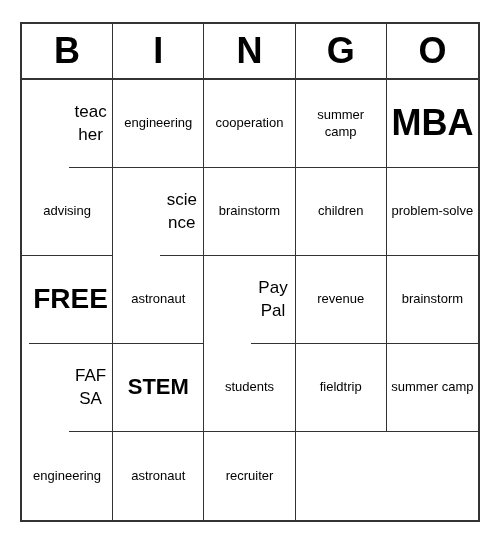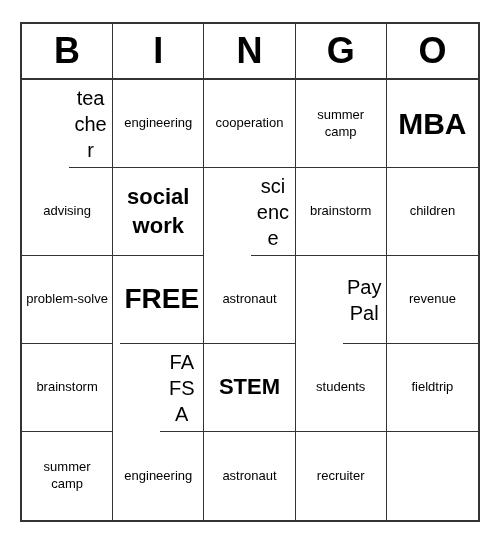--- a/index.html
+++ b/index.html
@@ -68,26 +68,26 @@
     .bingo-cell:nth-child(n+21) {
       border-bottom: none;
     }
 
     .bingo-cell.large-text {
       font-size: 22px;
       font-weight: bold;
     }
 
     .bingo-cell.xlarge-text {
-      font-size: 30px;
+      font-size: 36px;
       font-weight: bold;
     }
 
     .bingo-cell.medium-text {
-      font-size: 20px;
+      font-size: 17px;
       margin-left: 47px;
     }
 
     .bingo-cell.free {
       font-size: 28px;
       font-weight: bold;
       margin-left: 7px;
     }
   </style>
 </head>
@@ -101,21 +101,20 @@
       <div class="bingo-header-cell">G</div>
       <div class="bingo-header-cell">O</div>
     </div>
   <div class="bingo-grid">
   <div class="bingo-cell medium-text">teacher</div>
       <div class="bingo-cell ">engineering</div>
       <div class="bingo-cell ">cooperation</div>
       <div class="bingo-cell ">summer camp</div>
       <div class="bingo-cell xlarge-text">MBA</div>
       <div class="bingo-cell ">advising</div>
-      <div class="bingo-cell large-text">social work</div>
       <div class="bingo-cell medium-text">science</div>
       <div class="bingo-cell ">brainstorm</div>
       <div class="bingo-cell ">children</div>
       <div class="bingo-cell ">problem-solve</div>
       <div class="bingo-cell free">FREE</div>
       <div class="bingo-cell ">astronaut</div>
       <div class="bingo-cell medium-text">PayPal</div>
       <div class="bingo-cell ">revenue</div>
       <div class="bingo-cell ">brainstorm</div>
       <div class="bingo-cell medium-text">FAFSA</div>

